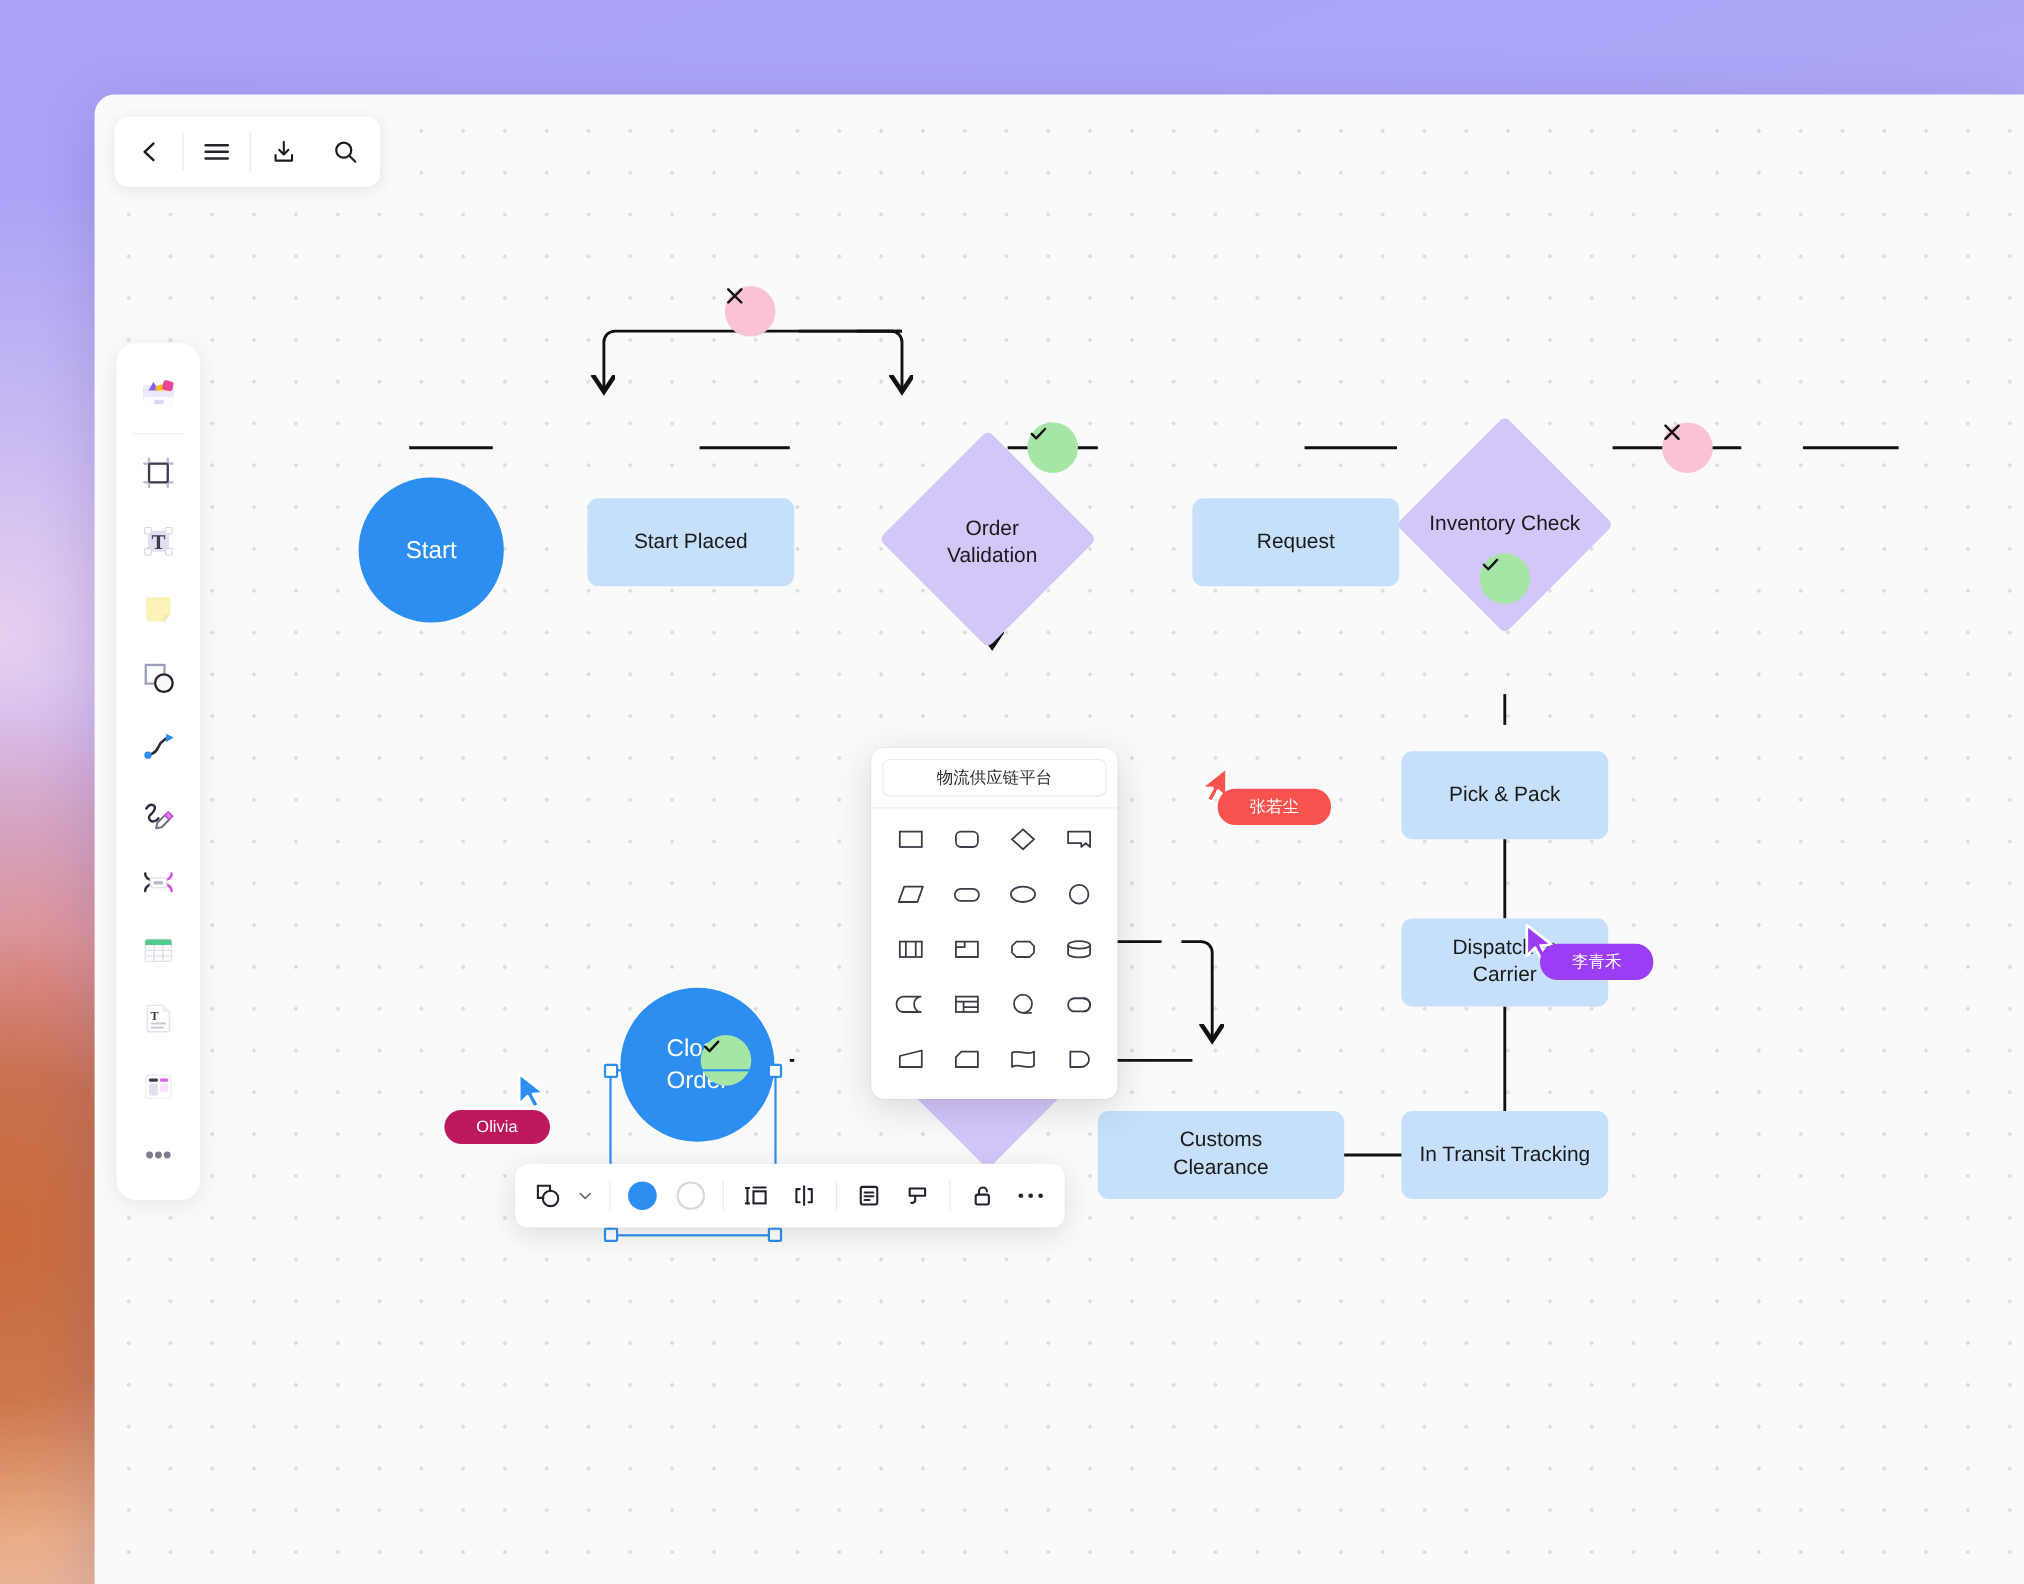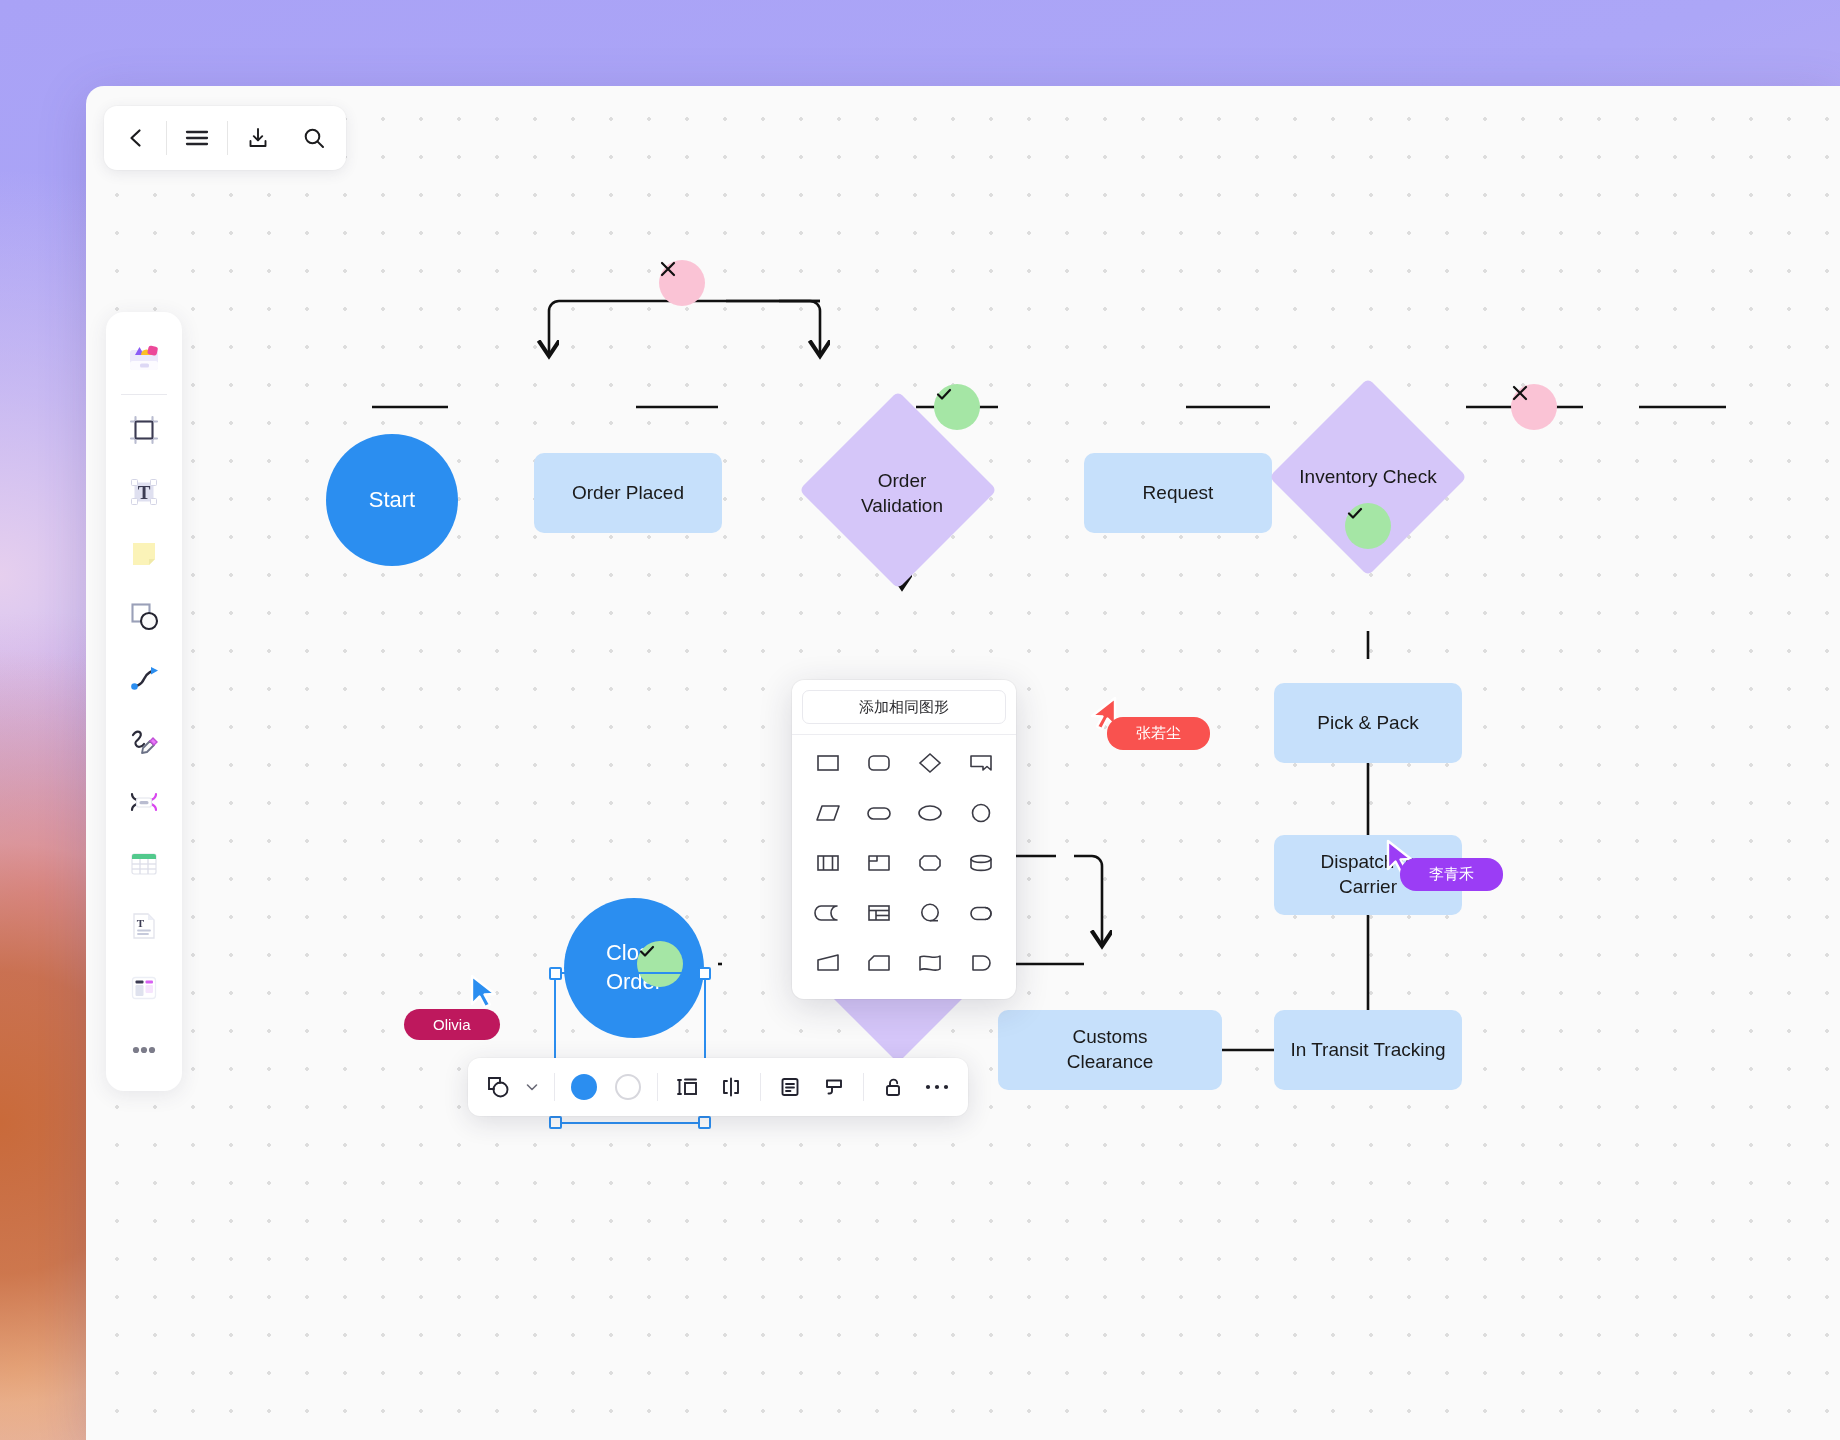--- a/index.html
+++ b/index.html
@@ -217,21 +217,21 @@
 
         <path d="M816,420 V500" marker-end="url(#arrow)"></path>
       </g>
     </svg>
 
     <div class="node circle" style="left:240px;top:348px;width:132px;height:132px;justify-content:center;">
       <span>Start</span>
     </div>
 
     <div class="node rect" style="left:448px;top:367px;width:188px;height:80px;">
-      <span>Order Placed</span>
+      <span>Start Placed</span>
     </div>
 
     <div class="diamond" style="left:742px;top:334px;width:140px;height:140px;"></div>
     <div class="node diamond-label" style="left:718px;top:310px;width:196px;height:196px;">
       <span style="white-space:pre-line">Order
 Validation</span>
     </div>
 
     <div class="node rect" style="left:998px;top:367px;width:188px;height:80px;">
       <span>Request</span>
@@ -468,21 +468,21 @@
         <g fill="#7c7c8a">
             <circle cx="9" cy="6" r="3.1"></circle>
             <circle cx="17" cy="6" r="3.1"></circle>
             <circle cx="25" cy="6" r="3.1"></circle>
           </g>
       </svg>
     </div>
   </div>
 
   <div id="shape-picker">
-    <div id="add-same-shape">添加相同图形</div>
+    <div id="add-same-shape">物流供应链平台</div>
     <div id="shape-picker-sep"></div>
     <div id="shape-grid">
 
       <div class="shape-cell">
         <svg width="30" height="30" viewBox="0 0 30 30">
             <rect x="5" y="8" width="20" height="14" fill="none" stroke="#3b3b45" stroke-width="1.6"></rect>
           </svg>
       </div>
       <div class="shape-cell">
         <svg width="30" height="30" viewBox="0 0 30 30">

